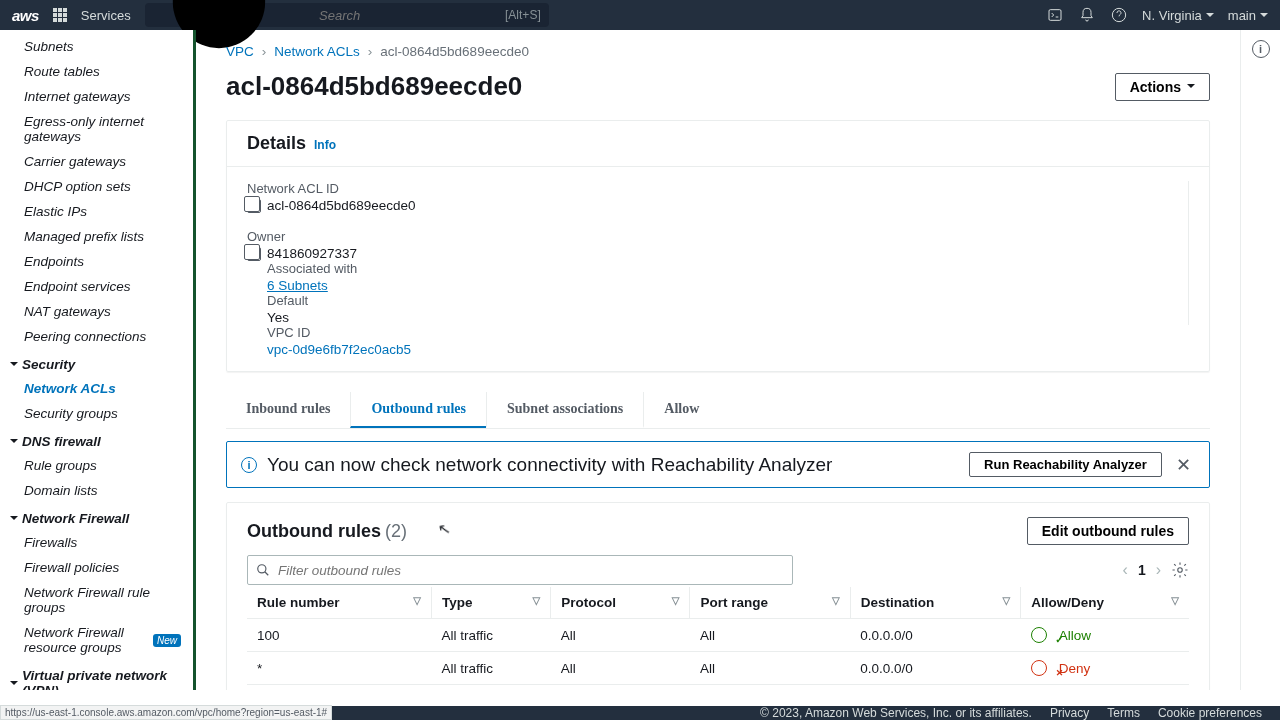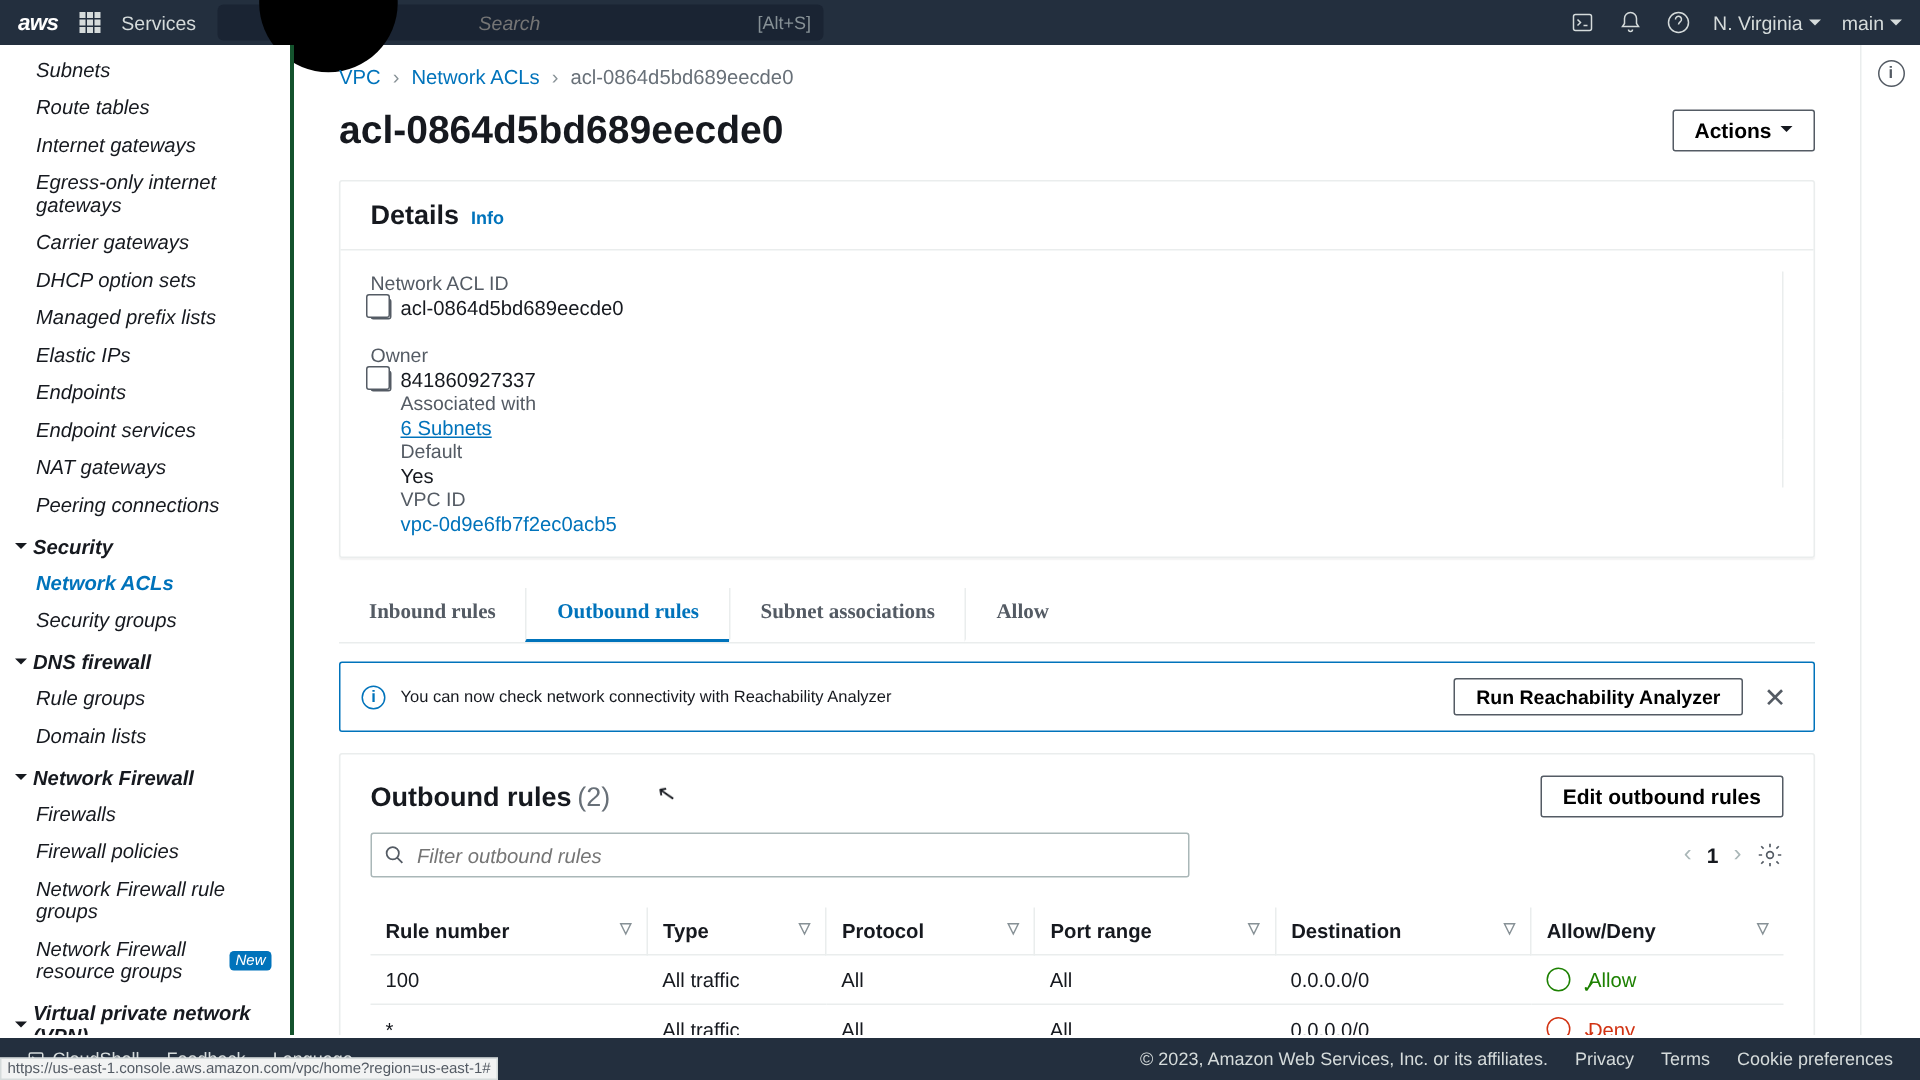--- a/index.html
+++ b/index.html
@@ -65,30 +65,30 @@
 
 
 .tabs { display: flex; border-bottom: 1px solid #eaeded; margin-bottom: 12px; font-family: Liberation Serif, serif; }
 .tab { padding: 9px 20px; font-size: 14px; font-weight: 700; color: #545b64; cursor: pointer; border-bottom: 2px solid transparent; }
 .tab.active { color: #0073bb; border-bottom-color: #0073bb; }
 .tab.sep { border-left: 1px solid #eaeded; }
 
 
 .banner { border: 1px solid #0073bb; border-radius: 2px; padding: 10px 14px; display: flex; align-items: center; gap: 10px; margin-bottom: 14px; }
 .banner-icon { width: 16px; height: 16px; border: 1.5px solid #0073bb; border-radius: 50%; color: #0073bb; display: flex; align-items: center; justify-content: center; font-size: 11px; font-weight: 700; flex-shrink: 0; }
-.banner-text { flex: 1; font-size: 11px; }
+.banner-text { flex: 1; font-size: 19px; }
 .banner-btn { border: 1px solid #545b64; background: #fff; padding: 4px 14px; border-radius: 2px; font-weight: 700; cursor: pointer; font-size: 13px; }
 .banner-close { cursor: pointer; font-size: 18px; color: #545b64; padding: 0 4px; }
 
 
 .rules-header { display: flex; align-items: center; justify-content: space-between; padding: 0 0 10px 0; }
 .rules-title { font-size: 18px; font-weight: 700; }
 .rules-count { color: #687078; font-weight: 400; }
 .edit-btn { border: 1px solid #545b64; background: #fff; padding: 5px 14px; border-radius: 2px; font-weight: 700; cursor: pointer; font-size: 14px; }
-.filter-row { display: flex; align-items: center; gap: 10px; margin-bottom: 20px; }
+.filter-row { display: flex; align-items: center; gap: 10px; margin-bottom: 2px; }
 .filter-input { flex: 0 0 546px; display: flex; align-items: center; border: 1px solid #aab7b8; border-radius: 2px; height: 30px; padding: 0 8px; gap: 8px; }
 .filter-input svg { width: 14px; height: 14px; stroke: #545b64; fill: none; stroke-width: 2; }
 .filter-input input { flex: 1; border: none; outline: none; font-size: 13.5px; font-style: italic; color: #687078; }
 .pager { margin-left: auto; display: flex; align-items: center; gap: 10px; }
 .pager-arrow { color: #aab7b8; cursor: default; font-size: 16px; }
 .pager-num { font-weight: 700; }
 .gear { width: 18px; height: 18px; cursor: pointer; }
 .gear svg { width: 18px; height: 18px; stroke: #545b64; fill: none; stroke-width: 1.5; }
 
 
@@ -100,21 +100,21 @@
 .allow { color: #1d8102; display: flex; align-items: center; gap: 6px; }
 .allow::before { content: ""; width: 14px; height: 14px; border: 1.5px solid #1d8102; border-radius: 50%; background: radial-gradient(circle, transparent 40%, transparent 40%); display: inline-flex; align-items: center; justify-content: center; }
 .allow-check { position: relative; }
 .allow-check::before { content: "✓"; position: absolute; left: 2.5px; top: -1px; font-size: 10px; color: #1d8102; font-weight: 700; }
 .deny { color: #d13212; display: flex; align-items: center; gap: 6px; }
 .deny::before { content: ""; width: 14px; height: 14px; border: 1.5px solid #d13212; border-radius: 50%; display: inline-block; position: relative; }
 .deny-x { position: relative; }
 .deny-x::before { content: "✕"; position: absolute; left: 3px; top: 0px; font-size: 9px; color: #d13212; font-weight: 700; }
 
 
-.footer { position: absolute; bottom: 0; left: 0; right: 0; height: 28px; background: #232f3e; color: #d5dbdb; display: flex; align-items: center; padding: 0 18px; font-size: 12px; gap: 18px; }
+.footer { position: absolute; bottom: 0; left: 0; right: 0; height: 14px; background: #232f3e; color: #d5dbdb; display: flex; align-items: center; padding: 0 18px; font-size: 12px; gap: 18px; }
 .footer .cloudshell { display: flex; align-items: center; gap: 5px; }
 .footer-spacer { flex: 1; }
 .footer a { color: #d5dbdb; text-decoration: none; }
 .status-url { position: absolute; bottom: 0; left: 0; background: #f2f3f3; border: 1px solid #d5dbdb; padding: 1px 4px; font-size: 10px; color: #545b64; z-index: 10; }
 
 .cursor { position: absolute; left: 438px; top: 520px; pointer-events: none; z-index: 100; font-size: 15px; transform: rotate(-10deg); }
 
 
 .sidebar::-webkit-scrollbar { width: 8px; }
 </style>
@@ -171,22 +171,22 @@
 
 <div class="main-layout">
 
   <div class="sidebar">
     <div class="nav-item link">Subnets</div>
     <div class="nav-item link">Route tables</div>
     <div class="nav-item link">Internet gateways</div>
     <div class="nav-item link">Egress-only internet gateways</div>
     <div class="nav-item link">Carrier gateways</div>
     <div class="nav-item link">DHCP option sets</div>
+    <div class="nav-item link">Elastic IPs</div>
     <div class="nav-item link">Managed prefix lists</div>
-    <div class="nav-item link">Elastic IPs</div>
     <div class="nav-item link">Endpoints</div>
     <div class="nav-item link">Endpoint services</div>
     <div class="nav-item link">NAT gateways</div>
     <div class="nav-item link">Peering connections</div>
 
     <div class="nav-section">
         <span class="caret"></span>
         <span>Security</span>
       </div>
     <div class="nav-item active">Network ACLs</div>

